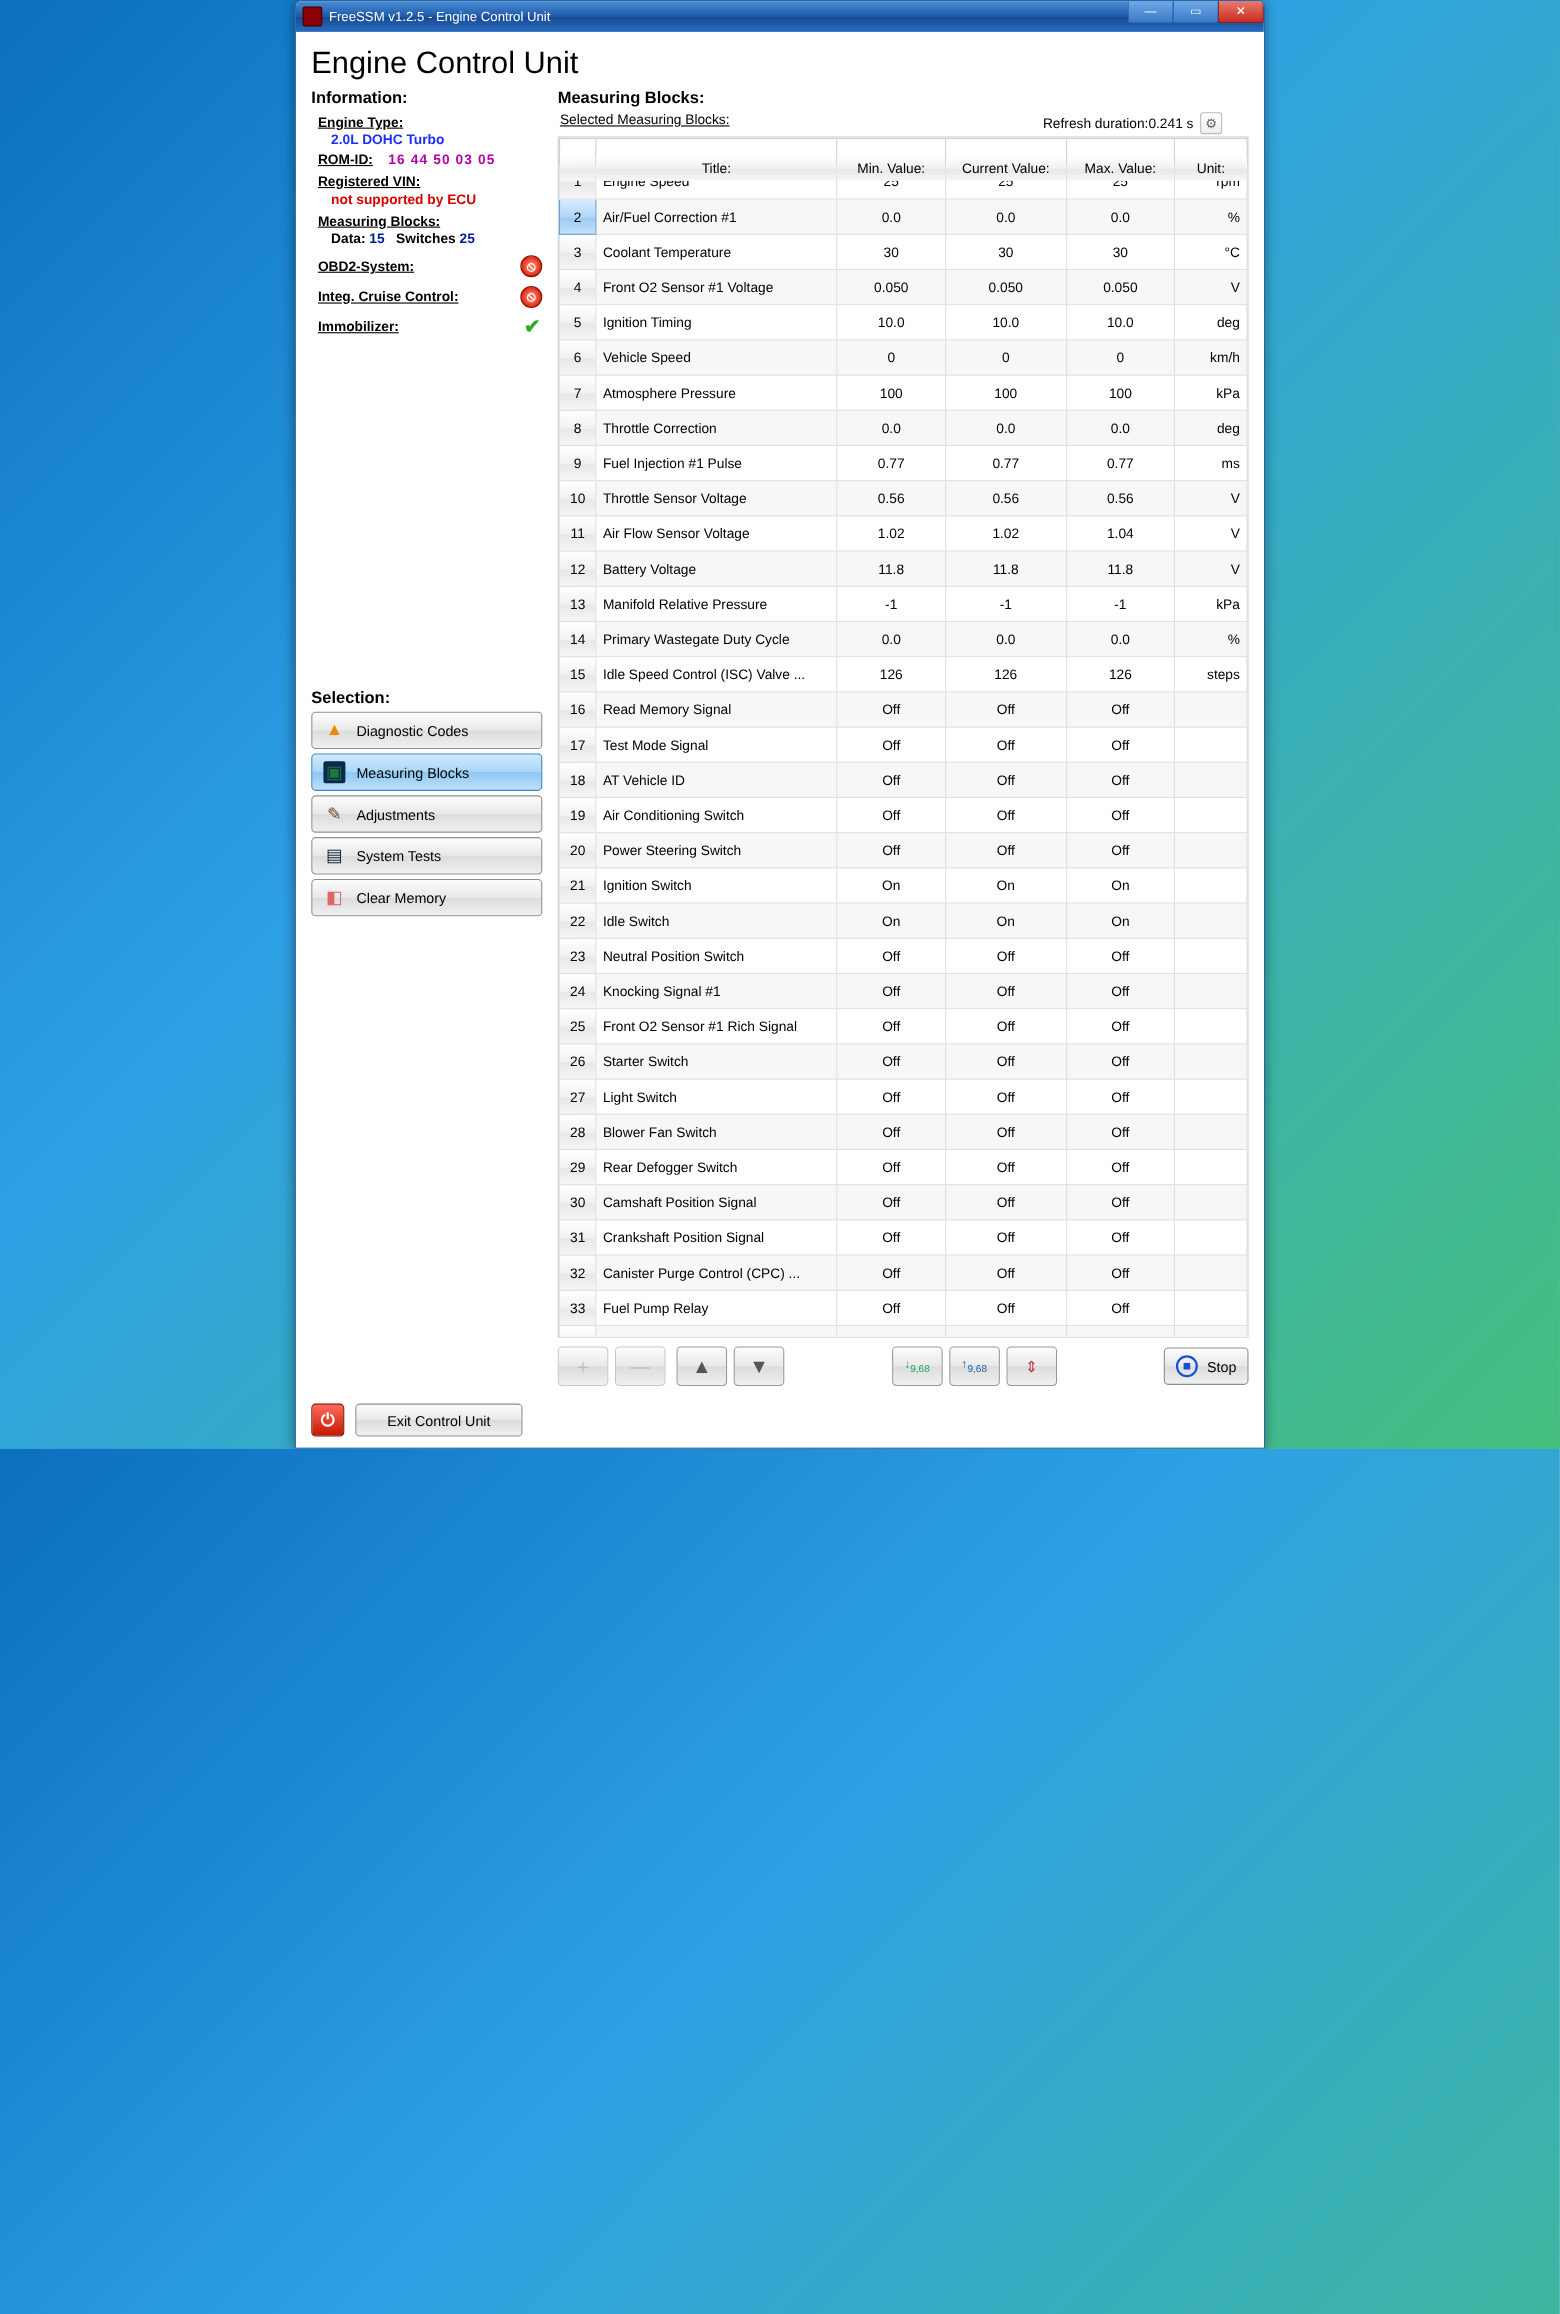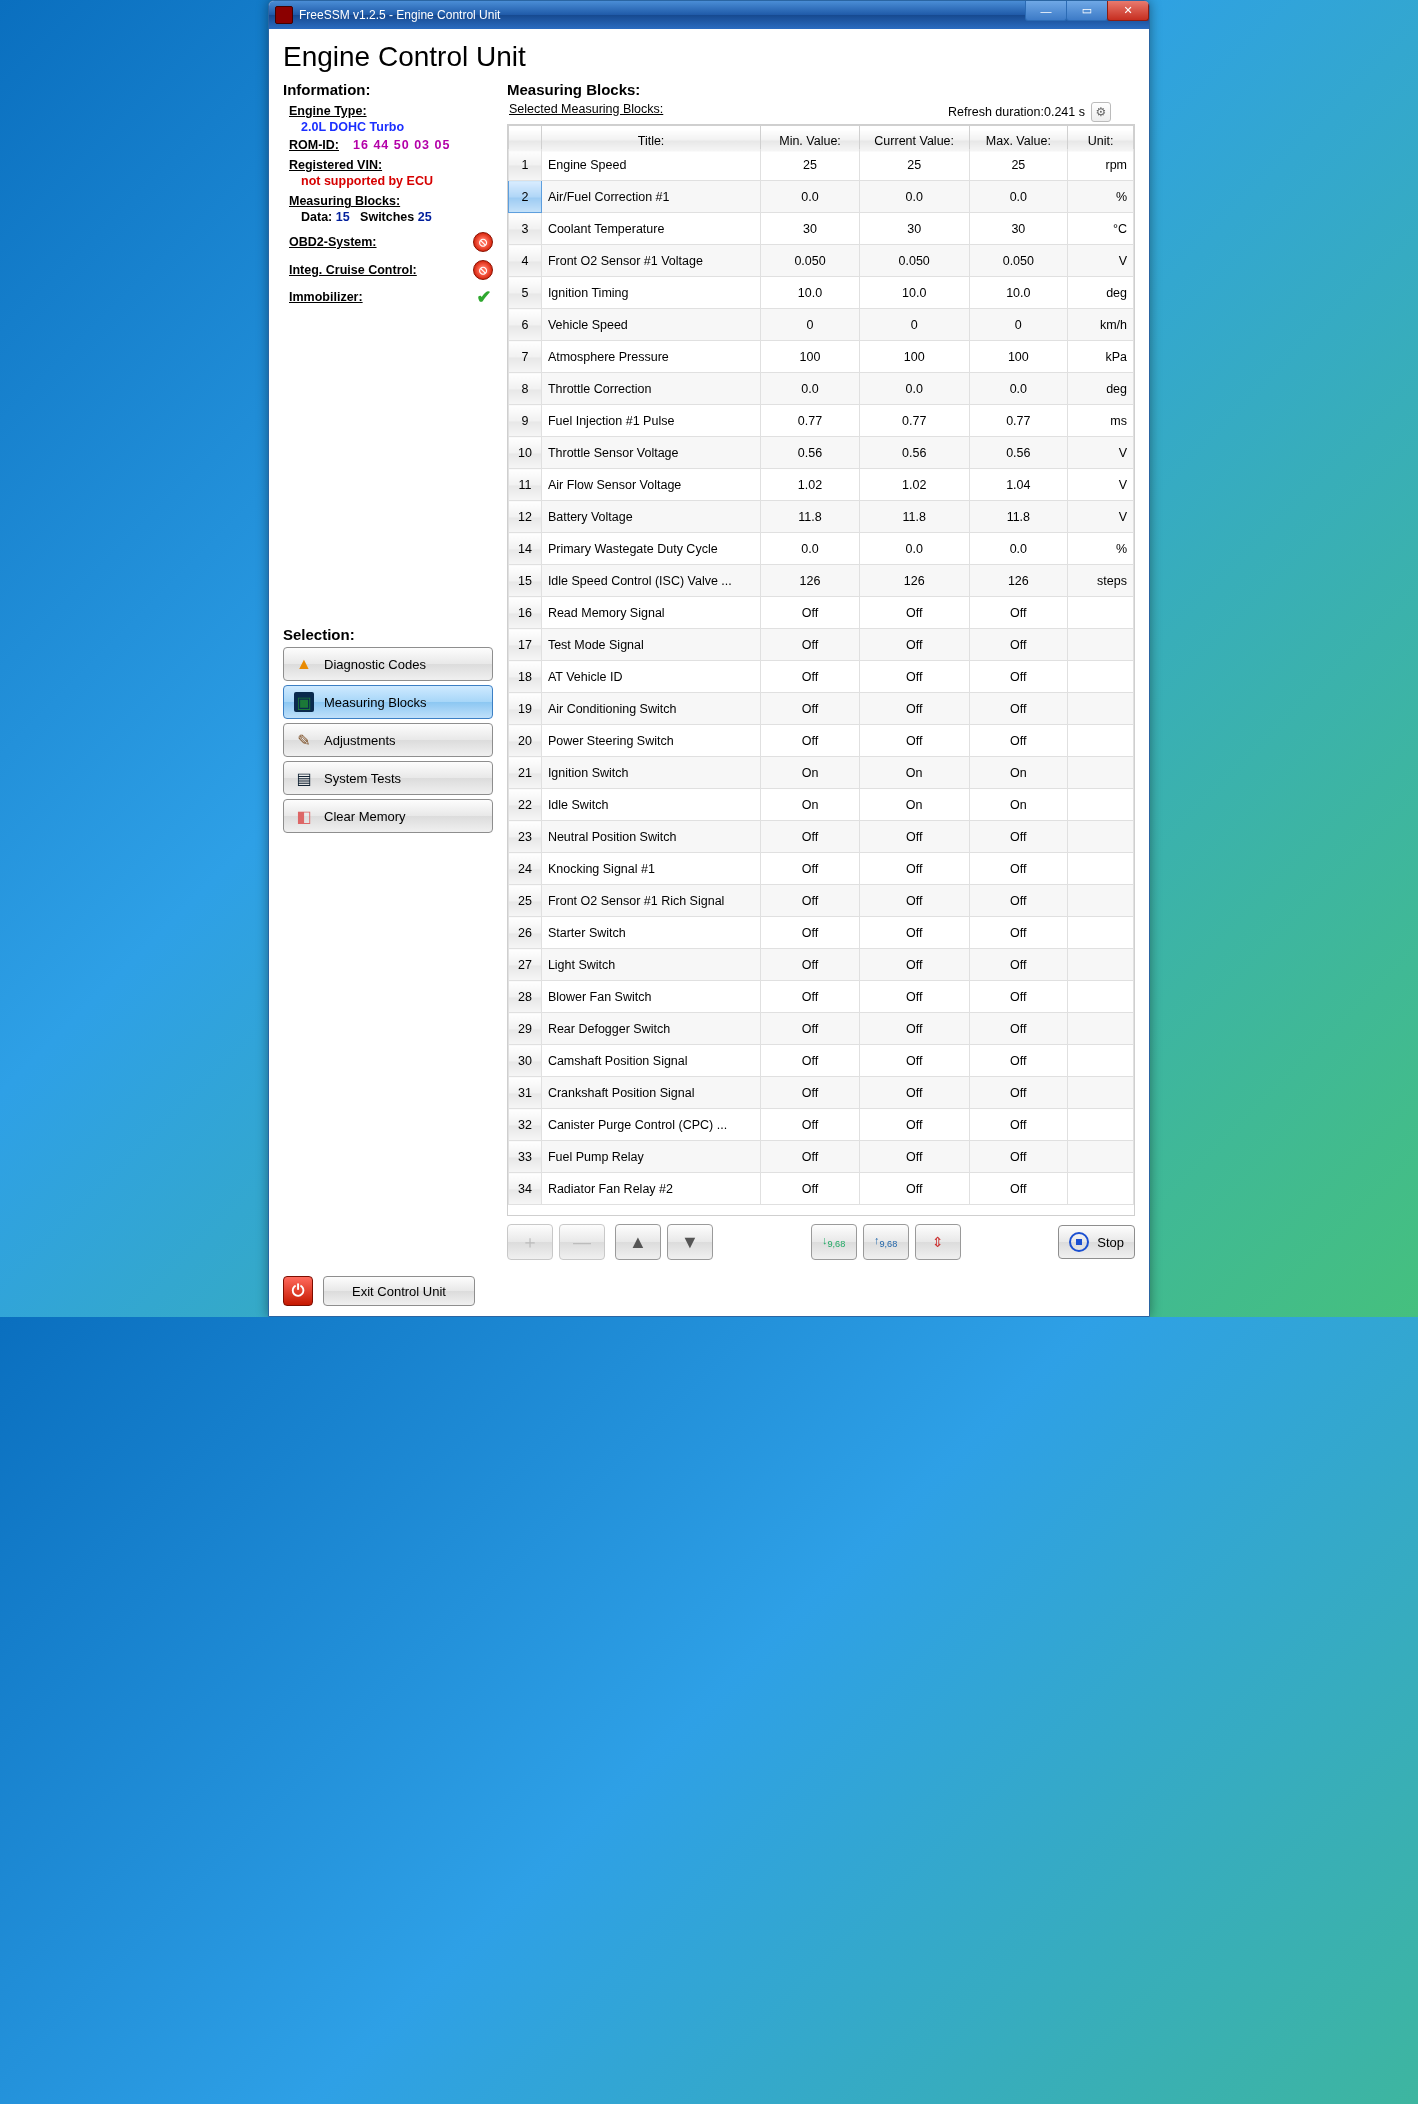--- a/index.html
+++ b/index.html
@@ -172,21 +172,21 @@
     border-collapse: collapse;
     width: 100%;
     font-size: 12.5px;
     table-layout: fixed;
   }
   table.mb th {
     background: linear-gradient(to bottom,#ffffff,#f1f1f1 50%,#e7e7e7 51%,#f6f6f6);
     border: 1px solid #d0d0d0;
     padding: 4px 6px;
     font-weight: normal;
-    position: sticky; top: 4px;
+    position: sticky; top: 16px;
     z-index: 2;
   }
   table.mb td {
     border: 1px solid #e0e0e0;
     padding: 6px 6px;
     height: 19px;
   }
   table.mb td.idx {
     text-align: center;
     background: linear-gradient(to bottom,#ffffff,#f1f1f1 50%,#e7e7e7 51%,#f6f6f6);
@@ -472,20 +472,28 @@
                   </tr>
                   <tr>
                     <td class="idx">12</td>
                     <td class="title">Battery Voltage</td>
                     <td class="num">11.8</td>
                     <td class="num">11.8</td>
                     <td class="num">11.8</td>
                     <td class="unit">V</td>
                   </tr>
                   <tr>
+                    <td class="idx">13</td>
+                    <td class="title">Manifold Relative Pressure</td>
+                    <td class="num">-1</td>
+                    <td class="num">-1</td>
+                    <td class="num">-1</td>
+                    <td class="unit">kPa</td>
+                  </tr>
+                  <tr>
                     <td class="idx">14</td>
                     <td class="title">Primary Wastegate Duty Cycle</td>
                     <td class="num">0.0</td>
                     <td class="num">0.0</td>
                     <td class="num">0.0</td>
                     <td class="unit">%</td>
                   </tr>
                   <tr>
                     <td class="idx">15</td>
                     <td class="title">Idle Speed Control (ISC) Valve ...</td>

